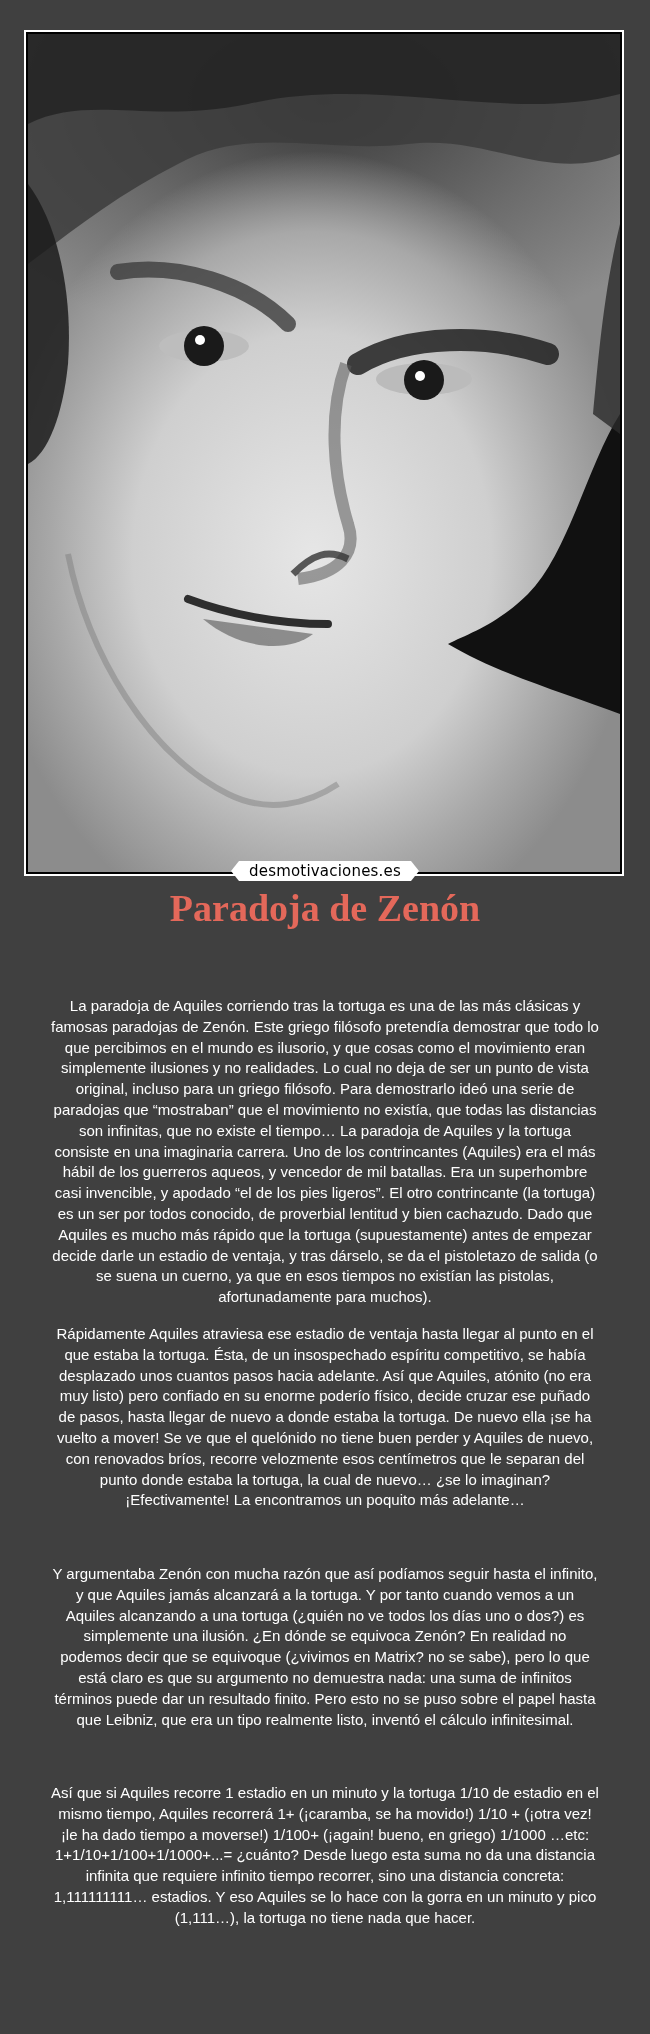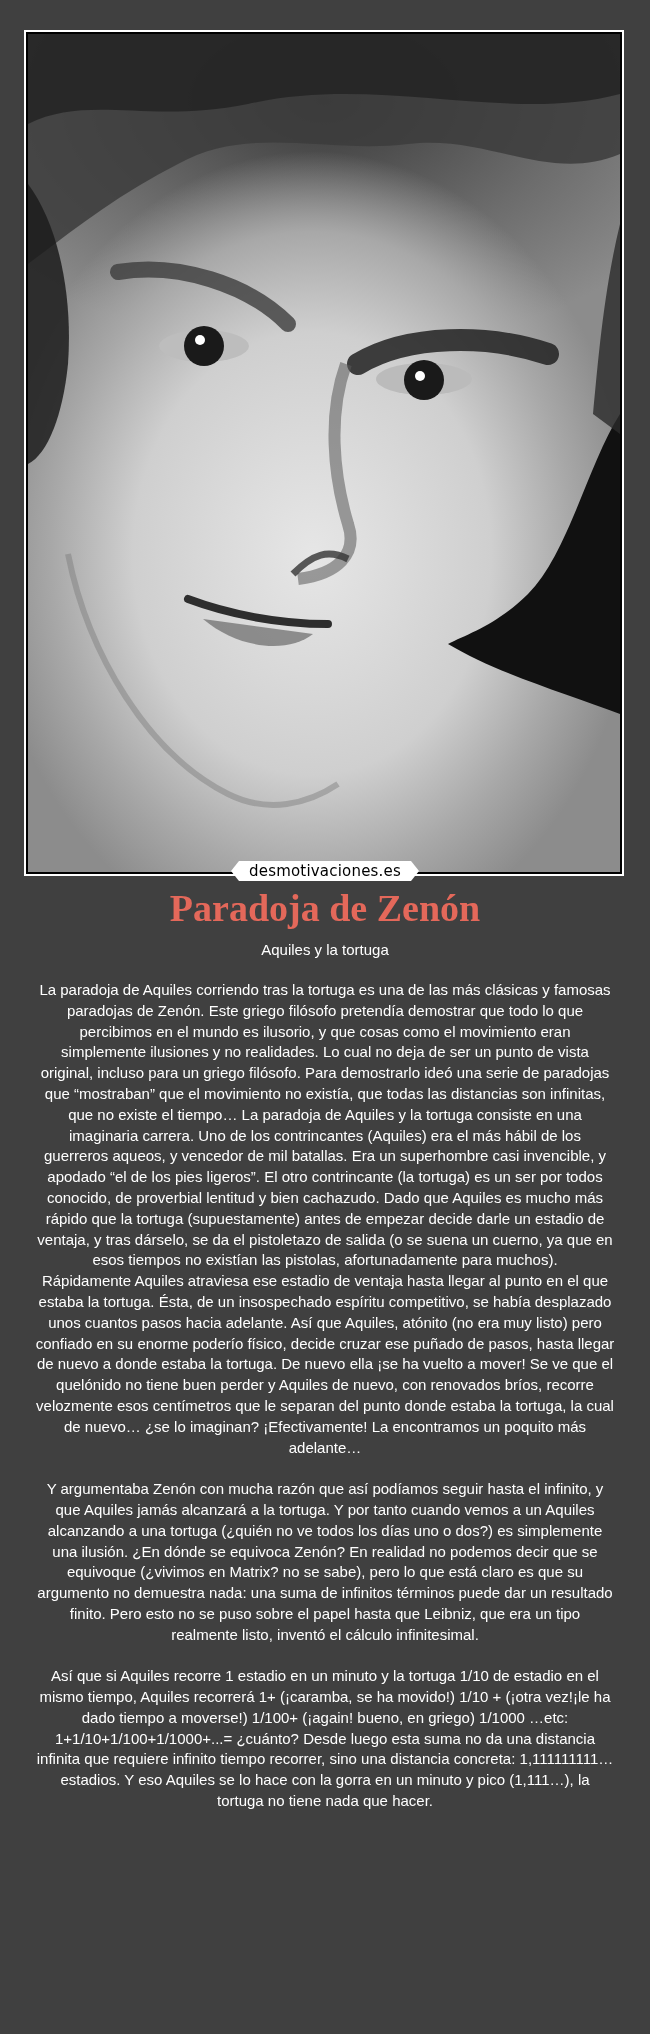--- a/index.html
+++ b/index.html
@@ -30,21 +30,21 @@
     line-height: 48px;
   }
   .subtitle {
     position: absolute; left: 0; top: 940px; width: 650px; text-align: center;
     color: #fff; font-size: 15px; line-height: 20px;
   }
   .body-text {
     position: absolute; left: 35px; top: 980px; width: 580px;
     color: #fff; font-size: 15px; line-height: 20.8px; text-align: center;
   }
-  .body-text p { margin: 0; }
+  .body-text p { margin: 16px; }
   .body-text .gap { height: 20.8px; }
 </style>
 </head>
 <body>
 
 <div class="poster">
 
   <div class="frame">
     <div class="photo">
       <svg viewBox="0 0 592 838" preserveAspectRatio="none">
@@ -77,21 +77,20 @@
 
         <path d="M40 520 C60 620 120 720 200 760 C240 780 280 770 310 750" stroke="#7a7a7a" stroke-width="6" fill="none" opacity="0.45"></path>
       </svg>
     </div>
   </div>
 
   <div class="watermark">desmotivaciones.es</div>
 
   <h1 class="title" style="margin:0;font-weight:bold;">Paradoja de Zenón</h1>
 
-  <div class="subtitle">Aquiles y la tortuga</div>
 
   <div class="body-text">
     <p>La paradoja de Aquiles corriendo tras la tortuga es una de las más clásicas y famosas paradojas de Zenón. Este griego filósofo pretendía demostrar que todo lo que percibimos en el mundo es ilusorio, y que cosas como el movimiento eran simplemente ilusiones y no realidades. Lo cual no deja de ser un punto de vista original, incluso para un griego filósofo. Para demostrarlo ideó una serie de paradojas que “mostraban” que el movimiento no existía, que todas las distancias son infinitas, que no existe el tiempo… La paradoja de Aquiles y la tortuga consiste en una imaginaria carrera. Uno de los contrincantes (Aquiles) era el más hábil de los guerreros aqueos, y vencedor de mil batallas. Era un superhombre casi invencible, y apodado “el de los pies ligeros”. El otro contrincante (la tortuga) es un ser por todos conocido, de proverbial lentitud y bien cachazudo. Dado que Aquiles es mucho más rápido que la tortuga (supuestamente) antes de empezar decide darle un estadio de ventaja, y tras dárselo, se da el pistoletazo de salida (o se suena un cuerno, ya que en esos tiempos no existían las pistolas, afortunadamente para muchos).</p>
     <p>Rápidamente Aquiles atraviesa ese estadio de ventaja hasta llegar al punto en el que estaba la tortuga. Ésta, de un insospechado espíritu competitivo, se había desplazado unos cuantos pasos hacia adelante. Así que Aquiles, atónito (no era muy listo) pero confiado en su enorme poderío físico, decide cruzar ese puñado de pasos, hasta llegar de nuevo a donde estaba la tortuga. De nuevo ella ¡se ha vuelto a mover! Se ve que el quelónido no tiene buen perder y Aquiles de nuevo, con renovados bríos, recorre velozmente esos centímetros que le separan del punto donde estaba la tortuga, la cual de nuevo… ¿se lo imaginan? ¡Efectivamente! La encontramos un poquito más adelante…</p>
     <div class="gap"></div>
     <p>Y argumentaba Zenón con mucha razón que así podíamos seguir hasta el infinito, y que Aquiles jamás alcanzará a la tortuga. Y por tanto cuando vemos a un Aquiles alcanzando a una tortuga (¿quién no ve todos los días uno o dos?) es simplemente una ilusión. ¿En dónde se equivoca Zenón? En realidad no podemos decir que se equivoque (¿vivimos en Matrix? no se sabe), pero lo que está claro es que su argumento no demuestra nada: una suma de infinitos términos puede dar un resultado finito. Pero esto no se puso sobre el papel hasta que Leibniz, que era un tipo realmente listo, inventó el cálculo infinitesimal.</p>
     <div class="gap"></div>
     <p>Así que si Aquiles recorre 1 estadio en un minuto y la tortuga 1/10 de estadio en el mismo tiempo, Aquiles recorrerá 1+ (¡caramba, se ha movido!) 1/10 + (¡otra vez!¡le ha dado tiempo a moverse!) 1/100+ (¡again! bueno, en griego) 1/1000 …etc: 1+1/10+1/100+1/1000+...= ¿cuánto? Desde luego esta suma no da una distancia infinita que requiere infinito tiempo recorrer, sino una distancia concreta: 1,111111111… estadios. Y eso Aquiles se lo hace con la gorra en un minuto y pico (1,111…), la tortuga no tiene nada que hacer.</p>
   </div>
 

